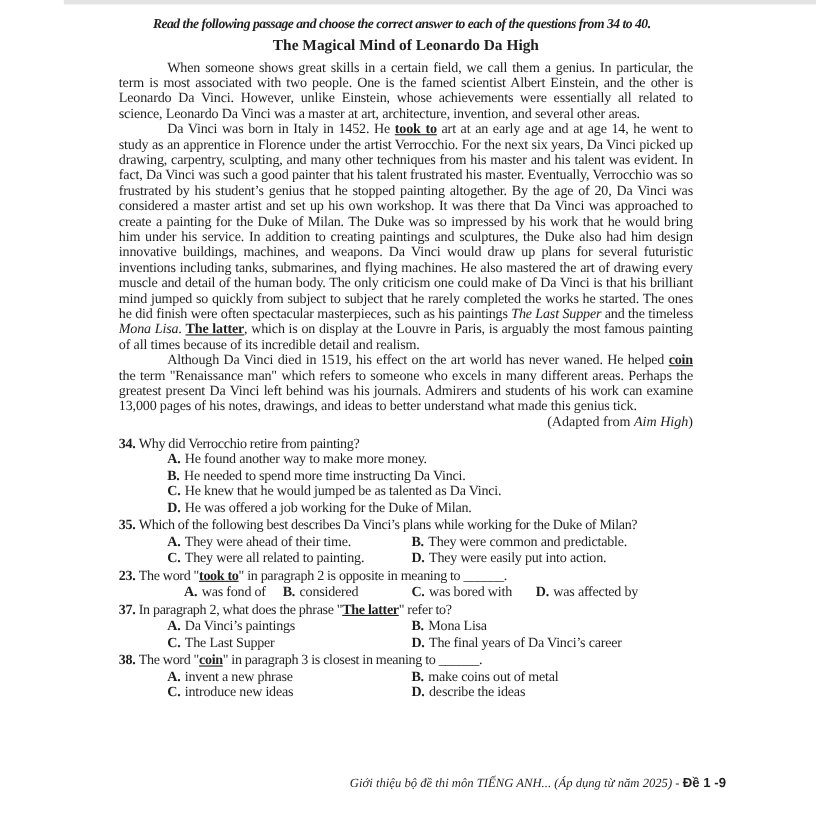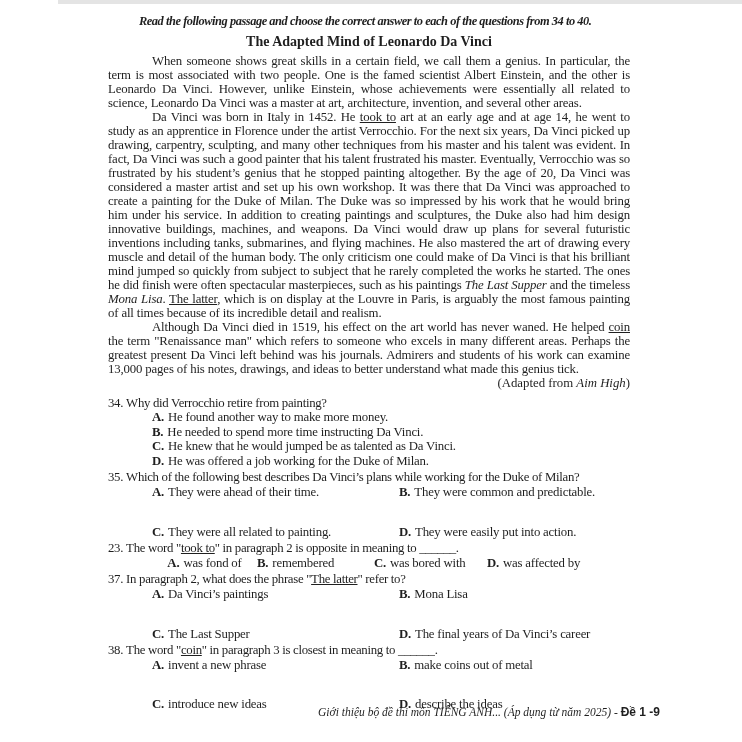--- a/index.html
+++ b/index.html
@@ -48,59 +48,59 @@
     text-align:right;
   }
   .question{margin:0 0 2px 0;}
   .question p{margin:0;}
   .q-line{
     margin-left:31px;
     font-size:12.8px;line-height:14.6px;
     letter-spacing:-0.3px;
     white-space:nowrap;
   }
-  .q-num{font-weight:normal;}
+  .q-num{font-weight:bold;}
   .q-prompt{margin-left:3px;}
   .opts{margin-left:44px;}
   .opt{
     font-size:12.8px;line-height:14.6px;
     letter-spacing:-0.2px;
     white-space:nowrap;
   }
   .opt-label{font-weight:bold;}
   .opt-text{margin-left:4px;}
-  .opts-grid{display:grid;grid-template-columns:222px 1fr;gap:25px;}
+  .opts-grid{display:grid;grid-template-columns:222px 1fr;}
   .opts-row{display:flex;}
   .opts-row .opt:nth-child(1){width:105px;text-align:center;}
   .opts-row .opt:nth-child(2){width:117px;}
   .opts-row .opt:nth-child(3){width:113px;}
   .opts-row .opt:nth-child(4){flex:1;}
   .footer{
     position:absolute;right:82px;bottom:23px;margin:0;
     font-size:11.5px;line-height:13px;
     white-space:nowrap;
   }
   .fi{font-style:italic;}
   .fb{
     font-family:"Liberation Sans", sans-serif;
     font-weight:bold;font-style:normal;font-size:12px;
   }
-  .bu{font-weight:normal;text-decoration:underline;}
+  .bu{font-weight:bold;text-decoration:underline;}
   .i{font-style:italic;}
 </style>
 </head>
 <body>
 
 <div class="page">
   <div class="edge-strip"></div>
 
   <div class="content">
     <p class="instruction"><span>Read the following passage and choose the correct answer to each of the questions from 34 to 40.</span></p>
 
-    <h1 class="title">The Adapted Mind of Leonardo Da Vinci</h1>
+    <h1 class="title">The Magical Mind of Leonardo Da High</h1>
 
     <p class="para"><span>When someone shows great skills in a certain field, we call them a genius. In particular, the term is most associated with two people. One is the famed scientist Albert Einstein, and the other is Leonardo Da Vinci. However, unlike Einstein, whose achievements were essentially all related to science, Leonardo Da Vinci was a master at art, architecture, invention, and several other areas.</span></p>
     <p class="para"><span>Da Vinci was born in Italy in 1452. He </span><span class="bu">took to</span><span> art at an early age and at age 14, he went to study as an apprentice in Florence under the artist Verrocchio. For the next six years, Da Vinci picked up drawing, carpentry, sculpting, and many other techniques from his master and his talent was evident. In fact, Da Vinci was such a good painter that his talent frustrated his master. Eventually, Verrocchio was so frustrated by his student’s genius that he stopped painting altogether. By the age of 20, Da Vinci was considered a master artist and set up his own workshop. It was there that Da Vinci was approached to create a painting for the Duke of Milan. The Duke was so impressed by his work that he would bring him under his service. In addition to creating paintings and sculptures, the Duke also had him design innovative buildings, machines, and weapons. Da Vinci would draw up plans for several futuristic inventions including tanks, submarines, and flying machines. He also mastered the art of drawing every muscle and detail of the human body. The only criticism one could make of Da Vinci is that his brilliant mind jumped so quickly from subject to subject that he rarely completed the works he started. The ones he did finish were often spectacular masterpieces, such as his paintings </span><span class="i">The Last Supper</span><span> and the timeless </span><span class="i">Mona Lisa</span><span>. </span><span class="bu">The latter</span><span>, which is on display at the Louvre in Paris, is arguably the most famous painting of all times because of its incredible detail and realism.</span></p>
     <p class="para"><span>Although Da Vinci died in 1519, his effect on the art world has never waned. He helped </span><span class="bu">coin</span><span> the term "Renaissance man" which refers to someone who excels in many different areas. Perhaps the greatest present Da Vinci left behind was his journals. Admirers and students of his work can examine 13,000 pages of his notes, drawings, and ideas to better understand what made this genius tick.</span></p>
 
     <p class="source"><span>(Adapted from </span><span class="i">Aim High</span><span>)</span></p>
 
     <div class="question">
       <p class="q-line"><b class="q-num">34.</b><span class="q-prompt"><span>Why did Verrocchio retire from painting?</span></span></p>
       <div class="opts">
@@ -118,21 +118,21 @@
         <p class="opt"><b class="opt-label">B.</b><span class="opt-text">They were common and predictable.</span></p>
         <p class="opt"><b class="opt-label">C.</b><span class="opt-text">They were all related to painting.</span></p>
         <p class="opt"><b class="opt-label">D.</b><span class="opt-text">They were easily put into action.</span></p>
       </div>
     </div>
 
     <div class="question">
       <p class="q-line"><b class="q-num">23.</b><span class="q-prompt"><span>The word "</span><span class="bu">took to</span><span>" in paragraph 2 is opposite in meaning to ______.</span></span></p>
       <div class="opts opts-row">
         <p class="opt"><b class="opt-label">A.</b><span class="opt-text">was fond of</span></p>
-        <p class="opt"><b class="opt-label">B.</b><span class="opt-text">remembered</span></p>
+        <p class="opt"><b class="opt-label">B.</b><span class="opt-text">considered</span></p>
         <p class="opt"><b class="opt-label">C.</b><span class="opt-text">was bored with</span></p>
         <p class="opt"><b class="opt-label">D.</b><span class="opt-text">was affected by</span></p>
       </div>
     </div>
 
     <div class="question">
       <p class="q-line"><b class="q-num">37.</b><span class="q-prompt"><span>In paragraph 2, what does the phrase "</span><span class="bu">The latter</span><span>" refer to?</span></span></p>
       <div class="opts opts-grid">
         <p class="opt"><b class="opt-label">A.</b><span class="opt-text">Da Vinci’s paintings</span></p>
         <p class="opt"><b class="opt-label">B.</b><span class="opt-text">Mona Lisa</span></p>

